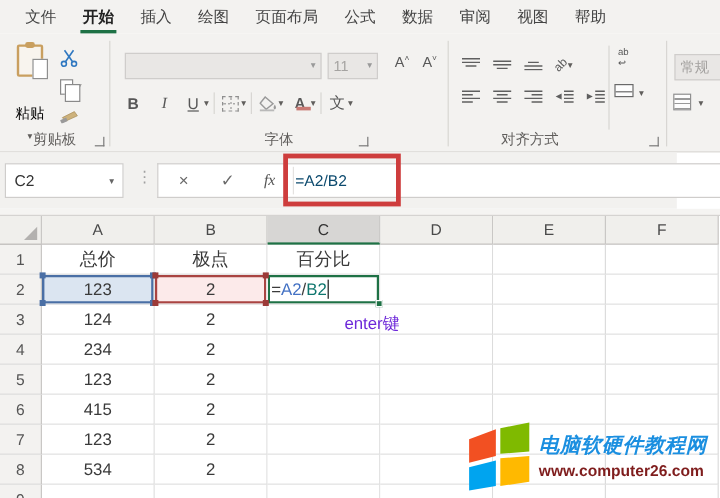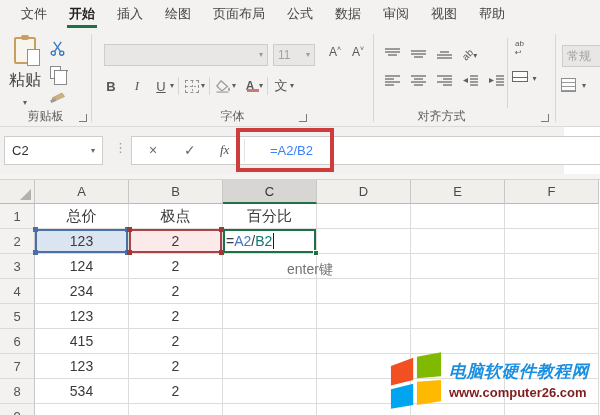--- a/index.html
+++ b/index.html
@@ -23,21 +23,21 @@
   .launcher { position:absolute; right:4px; bottom:5px; width:8px; height:8px;
               border-right:1.5px solid #7a7a7a; border-bottom:1.5px solid #7a7a7a; }
   .chev { font-size:8px; color:#605e5c; line-height:1; }
 
   
   .g-clip { left:0; width:91px; }
   .paste-btn { position:absolute; left:5px; top:6px; width:40px; height:80px; text-align:center; }
   .clip-ico { position:relative; width:22px; height:27px; margin:3px auto 0; border:2px solid #c99f5f; border-radius:2px; background:#f8f4ee; }
   .clip-tab { position:absolute; left:5px; top:-4px; width:8px; height:5px; background:#c99f5f; border-radius:2px; }
   .clip-page { position:absolute; right:-6px; bottom:-4px; width:13px; height:17px; background:#fff; border:1px solid #8f8f8f; }
-  .paste-lbl { margin-top:6px; font-size:16px; color:#404040; }
+  .paste-lbl { margin-top:22px; font-size:12px; color:#000000; }
   .mini-col { position:absolute; left:46px; top:8px; width:40px; }
   .mini { height:24px; display:flex; align-items:center; gap:3px; padding-left:4px; }
   .copy-ico { position:relative; width:11px; height:13px; border:1px solid #8a8a8a; background:#fff; }
   .copy-ico::after { content:""; position:absolute; left:3px; top:3px; width:11px; height:13px; border:1px solid #8a8a8a; background:#fff; }
 
   
   .g-font { left:92px; width:281px; }
   .combo { position:absolute; height:22px; background:#e9e7e5; border:1px solid #cfcdcb; color:#a5a3a1;
            font-size:12px; display:flex; align-items:center; padding:0 4px; }
   .combo .chev { margin-left:auto; color:#9a9a9a; }
@@ -81,21 +81,21 @@
   .namebox { position:absolute; left:4px; top:9px; width:99px; height:29px; background:#fff; border:1px solid #cfcdcb;
              display:flex; align-items:center; font-size:13px; color:#333; padding:0 7px; }
   .namebox .chev { margin-left:auto; color:#666; }
   .fdots { position:absolute; left:114px; top:13px; color:#a0a0a0; font-size:13px; letter-spacing:0; }
   .fstrip { position:absolute; left:131px; top:9px; width:469px; height:29px; background:#fff; border:1px solid #cfcdcb; border-right:none; }
   .fx-x { position:absolute; left:17px; top:5px; font-size:14px; color:#6a6a6a; }
   .fx-ok { position:absolute; left:52px; top:5px; font-size:14px; color:#6a6a6a; }
   .fx-fx { position:absolute; left:88px; top:5px; font-size:13px; font-style:italic; color:#555;
            font-family:"Liberation Serif","DejaVu Serif",serif; }
   .fx-sep { position:absolute; left:112px; top:2px; bottom:2px; width:1px; background:#e4e2e0; }
-  .fx-formula { position:absolute; left:138px; top:6px; font-size:13px; color:#3b82f6; }
+  .fx-formula { position:absolute; left:114px; top:6px; font-size:13px; color:#0c4a6e; }
   .red-rect { position:absolute; left:236px; top:1px; width:98px; height:44px; border:4px solid #ce3d3d; }
 
   
   .sheet { position:absolute; left:0; top:174px; width:600px; height:241px; background:#fff; }
   .spacer { height:6px; background:#f5f4f2; border-bottom:1px solid #d5d3d1; }
   .hrow { display:flex; height:24px; }
   .corner { width:35px; height:24px; background:#f0efec; border-right:1px solid #c9c7c5; border-bottom:1px solid #bbb9b7; position:relative; }
   .corner .tri { position:absolute; right:3px; bottom:3px; width:0; height:0;
                  border-left:11px solid transparent; border-bottom:11px solid #b3b1af; }
   .hcell { width:94px; height:24px; background:#f0efec; border-right:1px solid #c9c7c5; border-bottom:1px solid #bbb9b7;
@@ -111,21 +111,21 @@
   .cell.sel-a { background:#dbe5f1; box-shadow:inset 0 0 0 2px #4a6fa5; }
   .cell.sel-b { background:#fceaea; box-shadow:inset 0 0 0 2px #a94442; }
   .cell.editing { background:#fff; box-shadow:inset 0 0 0 2px #1e7145; justify-content:flex-start; padding-left:3px; }
   .hnd { position:absolute; width:5px; height:5px; z-index:3; }
   .hnd.tl { left:-2px; top:-2px; } .hnd.tr { right:-2px; top:-2px; }
   .hnd.bl { left:-2px; bottom:-2px; } .hnd.br { right:-2px; bottom:-2px; }
   .hnd.blue { background:#4a6fa5; } .hnd.red { background:#9c3a38; }
   .fillhnd { position:absolute; right:-3px; bottom:-3px; width:6px; height:6px; background:#1e7145; border:1px solid #fff; z-index:4; }
   .cursor { display:inline-block; width:1px; height:16px; background:#1a1a1a; margin-left:1px; }
 
-  .enter-hint { position:absolute; left:287px; top:87px; font-size:14px; color:#737373; }
+  .enter-hint { position:absolute; left:287px; top:87px; font-size:14px; color:#6d28d9; }
 
   .watermark { position:absolute; left:390px; top:176px; display:flex; align-items:center; gap:7px; }
   .wm-text { display:flex; flex-direction:column; }
   .wm-name { font-size:17px; font-weight:bold; color:#1b8fe0; letter-spacing:0.5px;font-style:italic; }
   .wm-url { font-size:13px; font-weight:bold; color:#7f1d1d; margin-top:2px; }
 </style>
 </head>
 <body>
 
 <div class="window">

